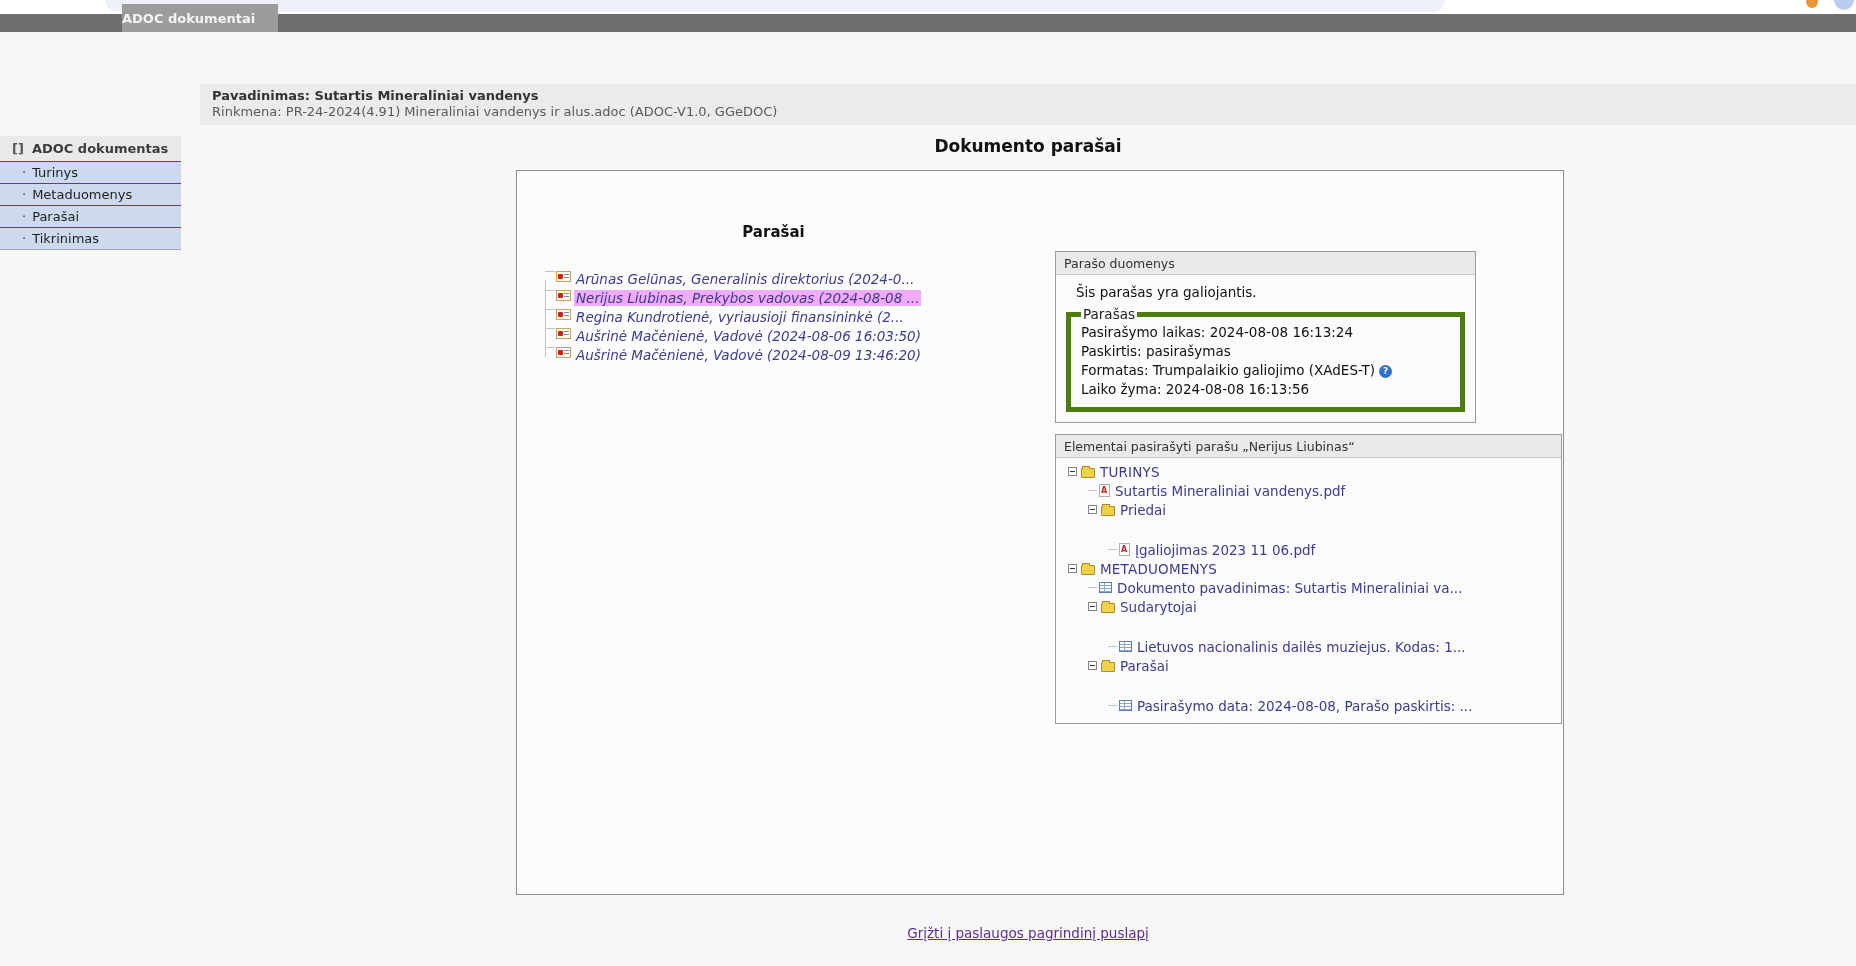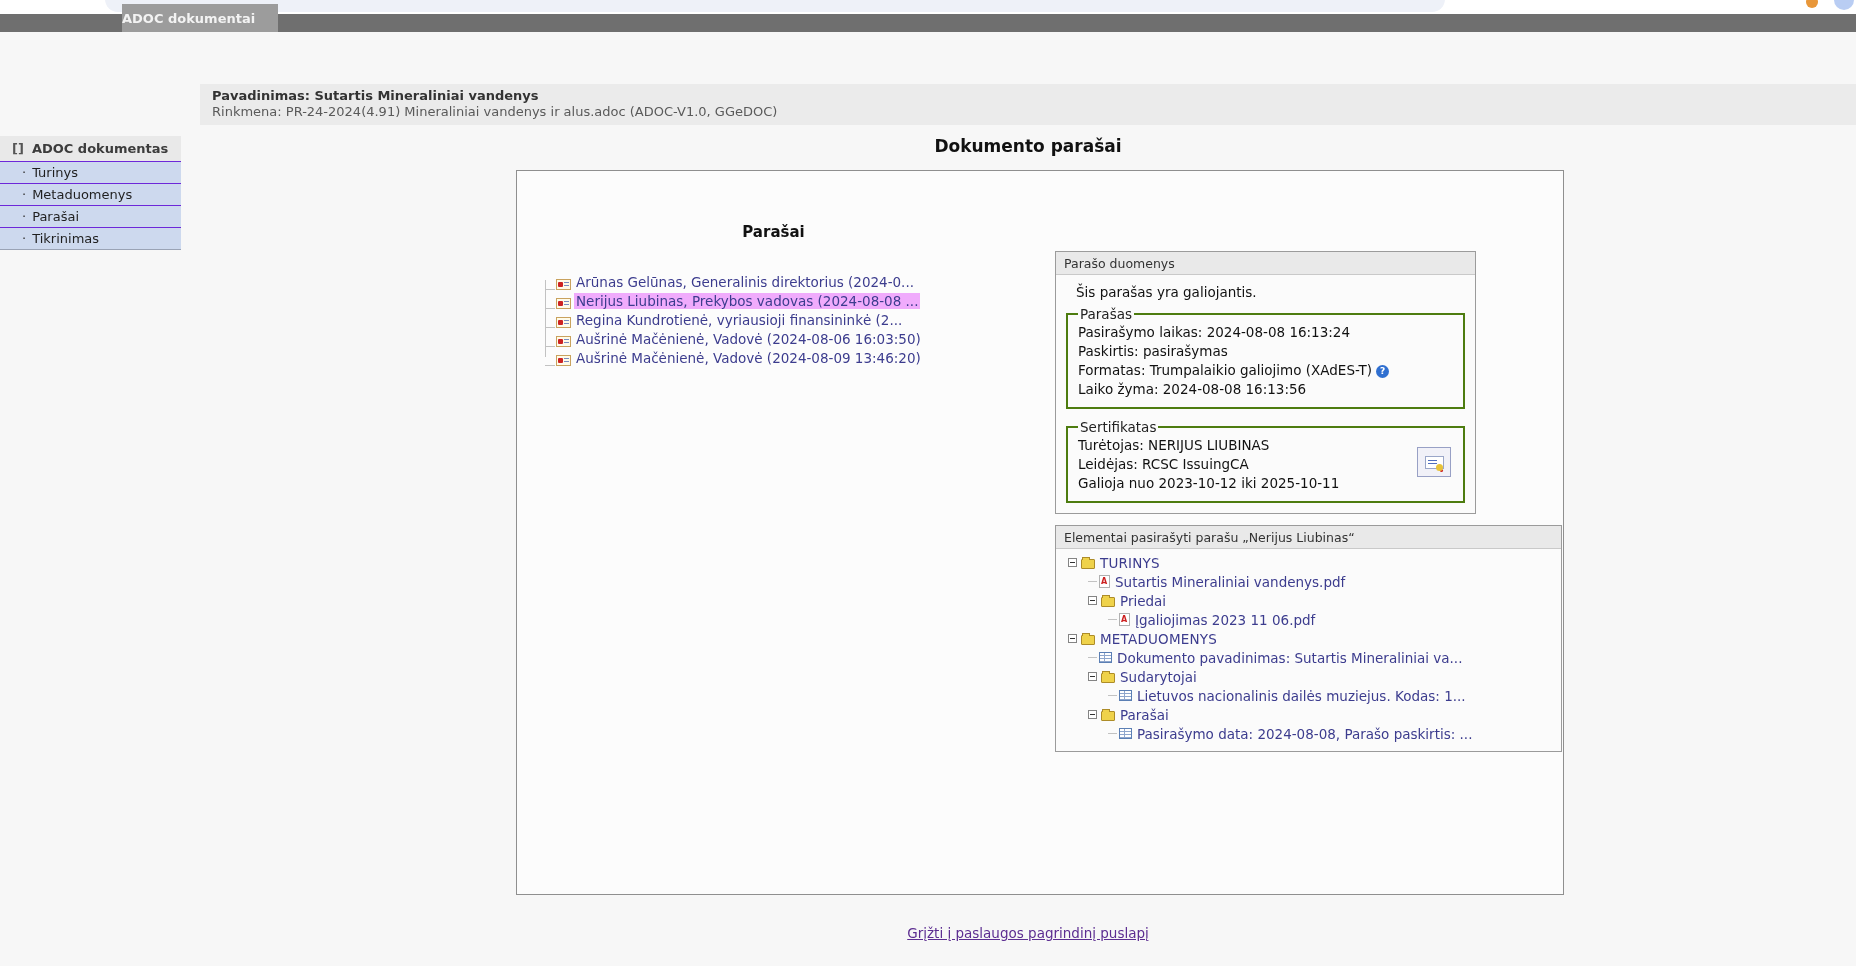--- a/index.html
+++ b/index.html
@@ -34,54 +34,54 @@
   .page-title { text-align:center; font-size:17px; font-weight:bold; color:#111; margin-top:11px; }
 
   .main-box { width:1048px; margin-left:316px; margin-top:14px; height:725px;
               background:#fcfcfc; border:1px solid #8f8f8f; display:flex; overflow:hidden; }
   .col-left  { width:513px; padding-top:52px; }
   .col-right { width:533px; padding-top:52px; }
   .col-heading { text-align:center; font-size:15px; font-weight:bold; color:#111; }
 
   
   .sig-list { list-style:none; margin:30px 0 0 28px; }
-  .sig-row { display:flex; align-items:flex-end; height:19px; cursor:pointer; position:relative; }
+  .sig-row { display:flex; align-items:flex-start; height:19px; cursor:pointer; position:relative;font-style:italic; }
   .sig-row .dash { width:10px; height:1px; background:#c2c2c2; margin-right:1px; }
   .sig-row::before { content:""; position:absolute; left:0; top:-9px; width:1px; height:19px; background:#c2c2c2; }
   .sig-row:first-child::before { top:9px; height:10px; }
   .sig-row:last-child::before { height:19px; }
   .cert-icon { position:relative; width:15px; height:11px; background:#fffbe9; border:1px solid #c9a25e; margin-right:3px; flex:none; }
   .cert-icon::before { content:""; position:absolute; left:1px; top:2px; width:5px; height:5px; background:#cc2222; border-radius:1px; }
   .cert-icon::after { content:""; position:absolute; right:1px; top:2px; width:5px; height:1px; background:#7a8cc0; box-shadow:0 3px 0 #7a8cc0; }
   .sig-label { font-size:13.5px; color:#3c3c8e; white-space:nowrap; padding:0 2px; }
   .sig-row.selected .sig-label { background:#f0abfc; }
 
   
   .panel { border:1px solid #9b9b9b; background:#fbfbfb; margin-left:25px; }
   .panel-header { background:#e9e9e9; border-bottom:1px solid #c9c9c9; padding:4px 8px 3px 8px; font-size:12.5px; color:#333; }
   .panel-sig { width:421px; margin-top:28px; }
   .panel-elems { width:507px; margin-top:11px; }
 
   .status-line { font-size:13.5px; color:#111; margin:9px 0 6px 20px; }
-  fieldset { border:2px solid #4d7c0f; margin:2px 10px 10px 10px; padding:1px 10px 8px 10px; background:#fbfbfb; }
+  fieldset { border:5px solid #4d7c0f; margin:2px 10px 10px 10px; padding:1px 10px 8px 10px; background:#fbfbfb; }
   legend { font-size:13.5px; color:#222; padding:0 2px; }
   .fs-line { font-size:13.5px; color:#111; line-height:19px; white-space:nowrap; }
   .q-icon { display:inline-block; width:13px; height:13px; border-radius:50%; background:#2f6fd0; color:#fff;
             font-size:9px; font-weight:bold; text-align:center; line-height:13px; vertical-align:1px; margin-left:4px; cursor:pointer; }
   .fs-cert { position:relative; }
   .cert-btn { position:absolute; right:12px; top:12px; width:34px; height:30px; background:#f1f1f8; border:1px solid #98a0c5;
               cursor:pointer; display:flex; align-items:center; justify-content:center; }
   .cert-btn-icon { position:relative; width:19px; height:13px; background:#fff; border:1px solid #9aa6c8; }
   .cert-btn-icon::before { content:""; position:absolute; left:2px; top:3px; width:9px; height:1px; background:#4f6dbd; box-shadow:0 3px 0 #4f6dbd; }
   .cert-btn-icon::after { content:""; position:absolute; right:0px; bottom:-3px; width:7px; height:7px; border-radius:50%; background:#e8c33a; box-shadow:2px 3px 0 -2px #cc2222; }
 
   
   .etree { padding:4px 6px 8px 8px; }
   .tree-row { display:flex; align-items:center; height:19px; cursor:pointer; }
-  .lvl0 { padding-left:4px; } .lvl1 { padding-left:24px; } .lvl2 { padding-left:44px; }
+  .lvl0 { padding-left:4px; } .lvl1 { padding-left:24px; } .lvl2 { padding-left:44px;margin-top:21px; }
   .expander { position:relative; width:9px; height:9px; background:#fff; border:1px solid #848484; margin-right:4px; flex:none; }
   .expander::before { content:""; position:absolute; left:1px; top:3px; width:5px; height:1px; background:#333; }
   .folder-icon { position:relative; width:14px; height:10px; background:#efd24a; border:1px solid #ad8c28; border-radius:1px; margin:2px 5px 0 0; flex:none; }
   .folder-icon::before { content:""; position:absolute; left:0; top:-3px; width:6px; height:2px; background:#efd24a; border:1px solid #ad8c28; border-bottom:none; }
   .pdf-icon { position:relative; width:11px; height:13px; background:#fff; border:1px solid #b0b0b0; margin-right:5px; flex:none; }
   .pdf-icon::before { content:"A"; position:absolute; left:1px; top:1px; font-size:8px; font-weight:bold; color:#cc1f1f; line-height:9px; }
   .meta-icon { position:relative; width:13px; height:11px; background:#fff; border:1px solid #5b7fb4; margin-right:5px; flex:none; }
   .meta-icon::before { content:""; position:absolute; left:0; top:2px; width:11px; height:1px; background:#8fa6cc; box-shadow:0 3px 0 #8fa6cc, 0 6px 0 #8fa6cc; }
   .meta-icon::after { content:""; position:absolute; left:4px; top:0; width:1px; height:9px; background:#8fa6cc; }
   .leaf-dash { width:9px; height:1px; background:#c2c2c2; margin-right:2px; flex:none; }
@@ -175,29 +175,20 @@
             <legend>Parašas</legend>
             <div class="fs-line">Pasirašymo laikas: 2024-08-08 16:13:24</div>
             <div class="fs-line">Paskirtis: pasirašymas</div>
             <div class="fs-line">
               <span>Formatas: Trumpalaikio galiojimo (XAdES-T)</span><span class="q-icon">?</span>
             </div>
             <div class="fs-line">Laiko žyma: 2024-08-08 16:13:56</div>
           </fieldset>
 
 
-          <fieldset class="fs-cert">
-            <legend>Sertifikatas</legend>
-            <div class="fs-line">Turėtojas: NERIJUS LIUBINAS</div>
-            <div class="fs-line">Leidėjas: RCSC IssuingCA</div>
-            <div class="fs-line">Galioja nuo 2023-10-12 iki 2025-10-11</div>
-            <div class="cert-btn">
-              <span class="cert-btn-icon"></span>
-            </div>
-          </fieldset>
         </div>
 
         <div class="panel panel-elems">
           <div class="panel-header">Elementai pasirašyti parašu „Nerijus Liubinas“</div>
           <div class="etree">
 
             <div class="tree-row lvl0">
               <span class="expander"></span>
               <span class="folder-icon"></span>
               <span class="tree-label caps">TURINYS</span>

